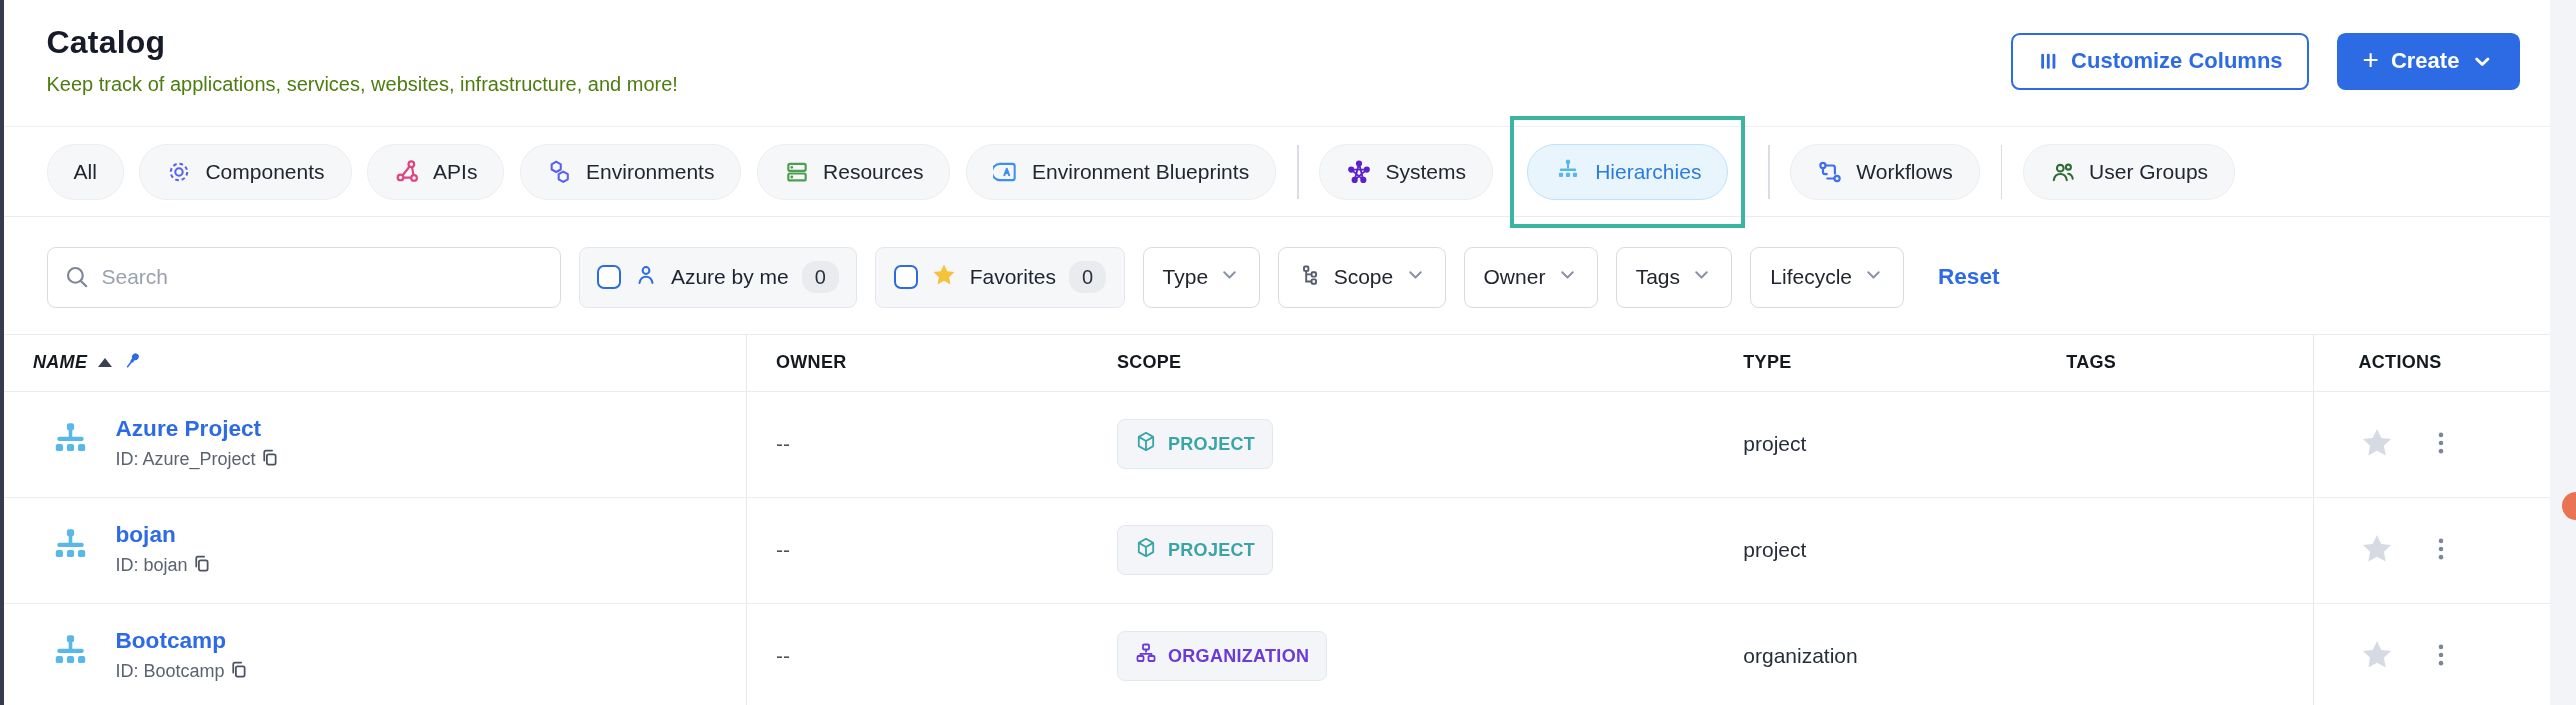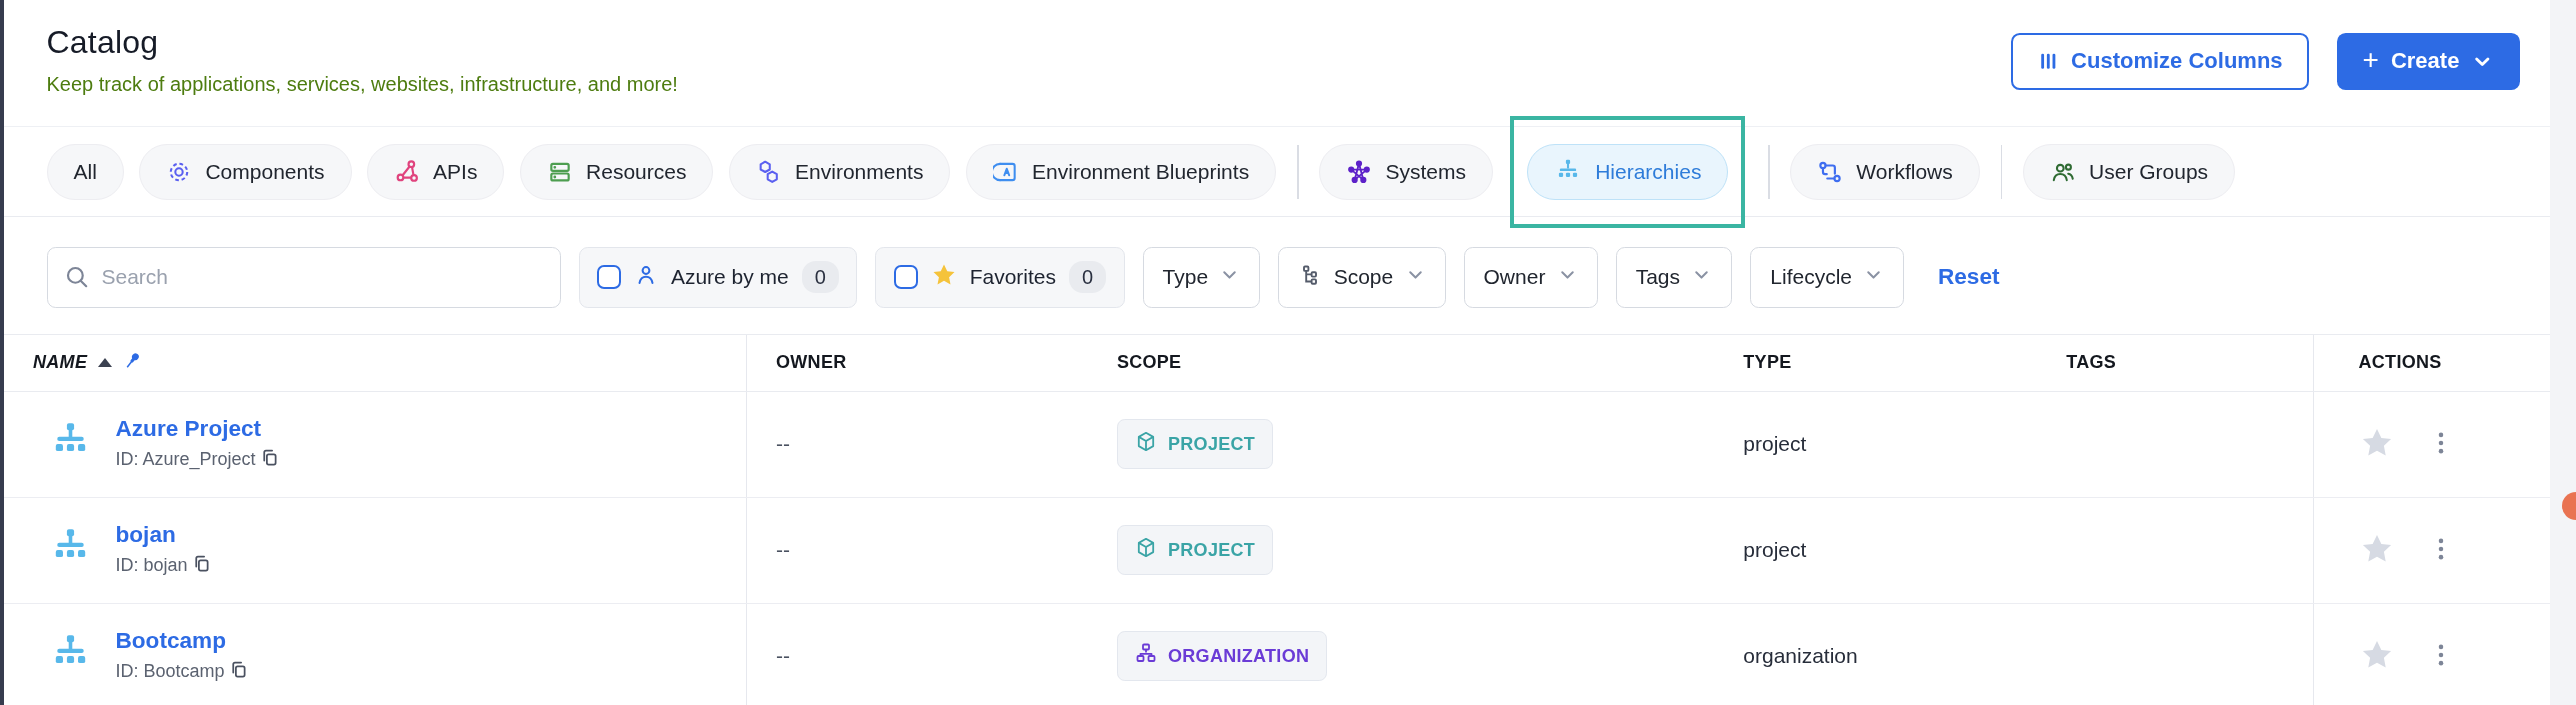--- a/index.html
+++ b/index.html
@@ -7,21 +7,21 @@
     font-family:"Liberation Sans","DejaVu Sans",sans-serif; color:#1d2330; }
   .left-strip { position:absolute; left:0; top:0; width:3.5px; height:705px; background:#363c4e; z-index:5; }
   .right-strip { position:absolute; right:0; top:0; width:26px; height:705px; background:#f3f4f7; z-index:4; }
   .notif-dot { position:absolute; right:-14px; top:492px; width:28px; height:28px; border-radius:50%; background:#e97352; z-index:6; }
 
   .page { position:absolute; left:3.5px; top:0; width:2546px; }
 
   
   .hdr { display:flex; align-items:flex-start; justify-content:space-between;
     padding:24px 29.5px 0 43px; height:127px; border-bottom:0.9px solid #eef0f4; }
-  .hdr-title { font-size:32px; font-weight:400; letter-spacing:0.2px; color:#161b27; }
+  .hdr-title { font-size:32px; font-weight:700; letter-spacing:0.2px; color:#161b27; }
   .hdr-sub { margin-top:12px; font-size:20px; color:#4d7c0f; }
   .hdr-actions { display:flex; gap:28px; margin-top:8.7px; }
   .btn { display:inline-flex; align-items:center; gap:12px; height:57px; border-radius:8.7px;
     font-size:22px; font-weight:700; padding:0 24px; cursor:pointer; }
   .btn-outline { border:2.2px solid #2d6be4; color:#2d6be4; background:#fff; }
   .btn-primary { background:#2d6be4; color:#fff; border:none; padding:0 26px; }
   .plus { font-size:28px; font-weight:400; line-height:1; margin-top:-2.6px; }
   .cols-icon svg, .chev svg { display:block; }
 
   
@@ -144,38 +144,38 @@
             <circle cx="6" cy="17" r="2.6"></circle>
             <circle cx="16" cy="4.8" r="2.6"></circle>
             <circle cx="18.5" cy="17.5" r="2.6"></circle>
             <path d="M7.8 15.2l6.4-8M8.6 17.2h7.3M16.6 7.3l1.4 7.6"></path>
           </svg>
       </span>
       <span>APIs</span>
     </div>
 
     <div class="pill">
+      <span style="color:#5a5ff0">
+        <svg width="26" height="26" viewBox="0 0 24 24" fill="none" stroke="currentColor" stroke-width="1.9" stroke-linejoin="round">
+            <path d="M8.5 2.5l4.2 2.4v4.8L8.5 12 4.3 9.7V4.9z"></path>
+            <path d="M15 11.6l4.2 2.4v4.8L15 21.2l-4.2-2.4V14z"></path>
+          </svg>
+      </span>
+      <span>Environments</span>
+    </div>
+
+    <div class="pill">
       <span style="color:#4d9e50">
         <svg width="26" height="26" viewBox="0 0 24 24" fill="none" stroke="currentColor" stroke-width="2">
             <rect x="4" y="4.5" width="16" height="6.4" rx="1.4"></rect>
             <rect x="4" y="13.4" width="16" height="6.4" rx="1.4"></rect>
             <path d="M7.2 7.7h.01M7.2 16.6h.01" stroke-linecap="round" stroke-width="2.6"></path>
           </svg>
       </span>
       <span>Resources</span>
-    </div>
-
-    <div class="pill">
-      <span style="color:#5a5ff0">
-        <svg width="26" height="26" viewBox="0 0 24 24" fill="none" stroke="currentColor" stroke-width="1.9" stroke-linejoin="round">
-            <path d="M8.5 2.5l4.2 2.4v4.8L8.5 12 4.3 9.7V4.9z"></path>
-            <path d="M15 11.6l4.2 2.4v4.8L15 21.2l-4.2-2.4V14z"></path>
-          </svg>
-      </span>
-      <span>Environments</span>
     </div>
 
     <div class="pill">
       <span style="color:#3f8ef0">
         <svg width="26" height="26" viewBox="0 0 24 24" fill="none" stroke="currentColor" stroke-width="1.9" stroke-linejoin="round" stroke-linecap="round">
             <path d="M6.5 4.5H18a2 2 0 0 1 2 2v11a2 2 0 0 1-2 2H6.5"></path>
             <path d="M6.5 4.5a2.2 2.2 0 0 0 0 15"></path>
             <path d="M10.5 15l2.2-6 2.2 6M11.4 13h2.8"></path>
           </svg>
       </span>

